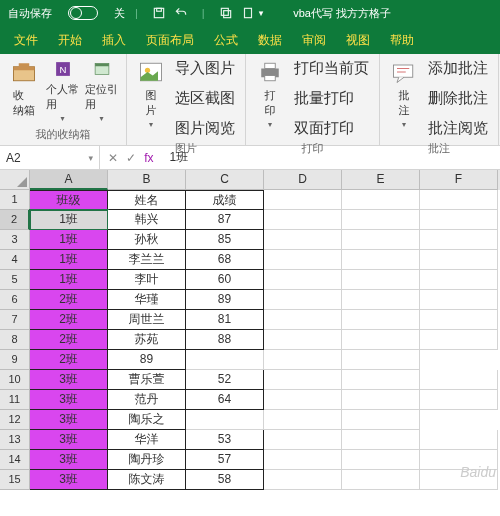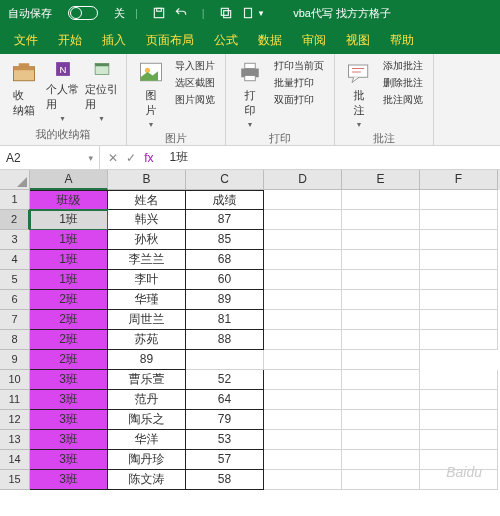--- a/index.html
+++ b/index.html
@@ -15,21 +15,21 @@
 .tabs{background:#0e7a3a;height:28px;display:flex;align-items:flex-end;padding-left:4px}
 .tabs .tab{padding:6px 10px 5px;color:#fde047;font-size:12px;cursor:pointer}
 .ribbon{background:#f3f3f3;border-bottom:1px solid #d4d4d4;height:92px;display:flex}
 .group{border-right:1px solid #d4d4d4;padding:4px 8px 2px;display:flex;flex-direction:column;justify-content:space-between}
 .group .top{display:flex;align-items:flex-start;gap:6px;flex:1}
 .group .bot{text-align:center;font-size:11px;color:#666;padding:2px 0 1px}
 .btn{display:flex;flex-direction:column;align-items:center;gap:2px;font-size:11px;color:#333;cursor:pointer;min-width:32px}
 .btn svg{width:28px;height:28px}
 .btn.small svg{width:22px;height:22px}
 .btn .arrow{font-size:8px;color:#666}
-.vlist{display:flex;flex-direction:column;gap:1px;font-size:10px;justify-content:center}
+.vlist{display:flex;flex-direction:column;gap:9px;font-size:15px;justify-content:center}
 .vlist div{padding:1px 2px;cursor:pointer;white-space:nowrap}
 .namebox{height:24px;border-bottom:1px solid #d4d4d4;display:flex;align-items:center;background:#fff}
 .namebox .cell{width:100px;padding:0 6px;font-size:12px;border-right:1px solid #d4d4d4;height:100%;display:flex;align-items:center}
 .namebox .cell .dd{margin-left:auto;font-size:9px;color:#888}
 .namebox .fxgroup{display:flex;align-items:center;gap:8px;padding:0 8px;color:#888}
 .namebox .fxgroup span{font-size:12px}
 .namebox .fval{padding:0 8px;font-size:12px}
 .grid{position:relative}
 .colhdr{display:flex;height:20px;background:#e6e6e6}
 .corner{width:30px;border-right:1px solid #bdbdbd;border-bottom:1px solid #bdbdbd;background:#e6e6e6;position:relative}
@@ -37,21 +37,21 @@
 .ch{width:78px;border-right:1px solid #bdbdbd;border-bottom:1px solid #bdbdbd;text-align:center;line-height:19px;font-size:12px;color:#333}
 .ch.sel{background:#d2d2d2;border-bottom:2px solid #217346}
 .row{display:flex;height:20px}
 .rh{width:30px;background:#e6e6e6;border-right:1px solid #bdbdbd;border-bottom:1px solid #bdbdbd;text-align:center;line-height:19px;font-size:11px}
 .rh.sel{background:#d2d2d2;border-right:2px solid #217346}
 .cell-d{width:78px;border-right:1px solid #d4d4d4;border-bottom:1px solid #d4d4d4;text-align:center;line-height:19px;font-size:12px;background:#fff}
 .cell-d.bord{border-right:1px solid #222;border-bottom:1px solid #222}
 .cell-d.bord-top{border-top:1px solid #222}
 .cell-d.colA{background:#d946ef}
 .cell-d.active{outline:2px solid #217346;outline-offset:-1px;background:#d9d9d9}
-.watermark{position:absolute;right:18px;bottom:10px;font-size:14px;color:#ccc;font-style:italic;pointer-events:none}
+.watermark{position:absolute;right:4px;bottom:10px;font-size:14px;color:#ccc;font-style:italic;pointer-events:none}
 </style>
 </head>
 <body>
 
 <div class="titlebar">
   <div class="autosave">
     <span>自动保存</span>
     <span class="toggle"></span>
     <span>关</span>
   </div>
@@ -302,21 +302,20 @@
         <div class="cell-d bord">范丹</div>
         <div class="cell-d bord">64</div>
         <div class="cell-d "></div>
         <div class="cell-d "></div>
         <div class="cell-d "></div>
       </div>
       <div class="row">
         <div class="rh">12</div>
         <div class="cell-d bord colA">3班</div>
         <div class="cell-d bord">陶乐之</div>
-        <div class="cell-d bord">79</div>
         <div class="cell-d "></div>
         <div class="cell-d "></div>
         <div class="cell-d "></div>
       </div>
       <div class="row">
         <div class="rh">13</div>
         <div class="cell-d bord colA">3班</div>
         <div class="cell-d bord">华洋</div>
         <div class="cell-d bord">53</div>
         <div class="cell-d "></div>

